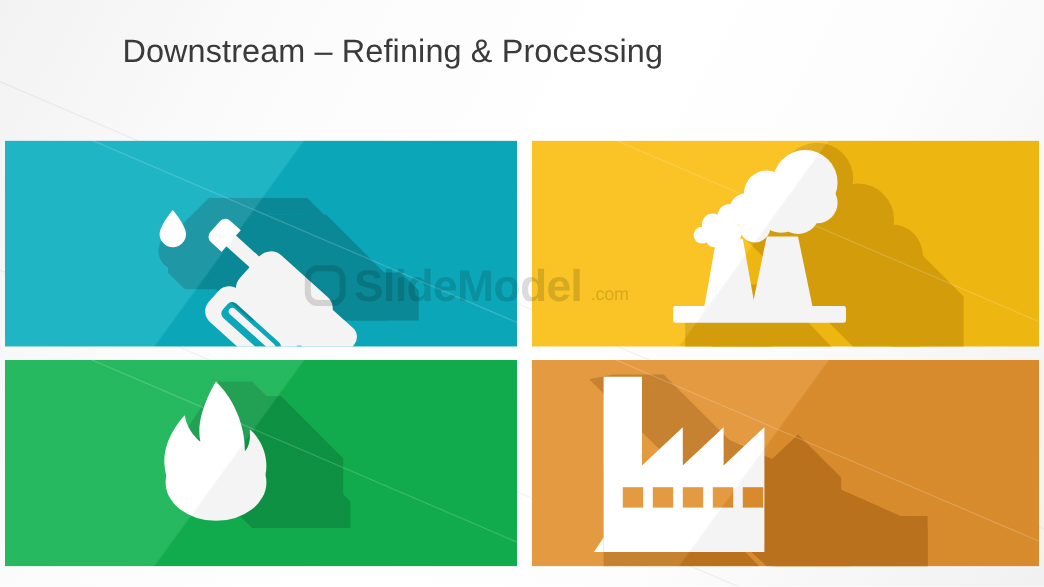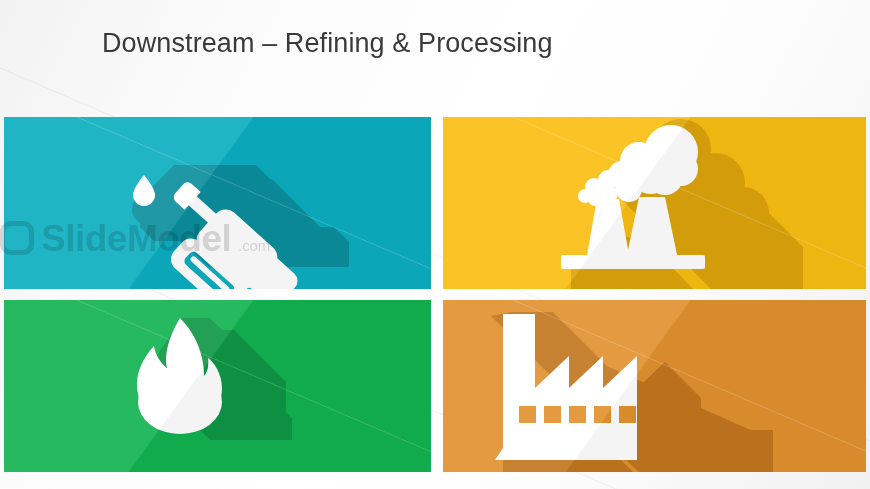--- a/index.html
+++ b/index.html
@@ -101,20 +101,21 @@
 
   
   .watermark {
     position: absolute;
     left: 0;
     top: 207px;
     width: 778px;
     height: 62px;
     display: flex;
     align-items: center;
+    justify-content: center;
     pointer-events: none;
     opacity: 0.17;
     mix-blend-mode: multiply;
   }
   .watermark .wm-inner {
     display: flex;
     align-items: center;
     gap: 7px;
   }
   .wm-mark {

